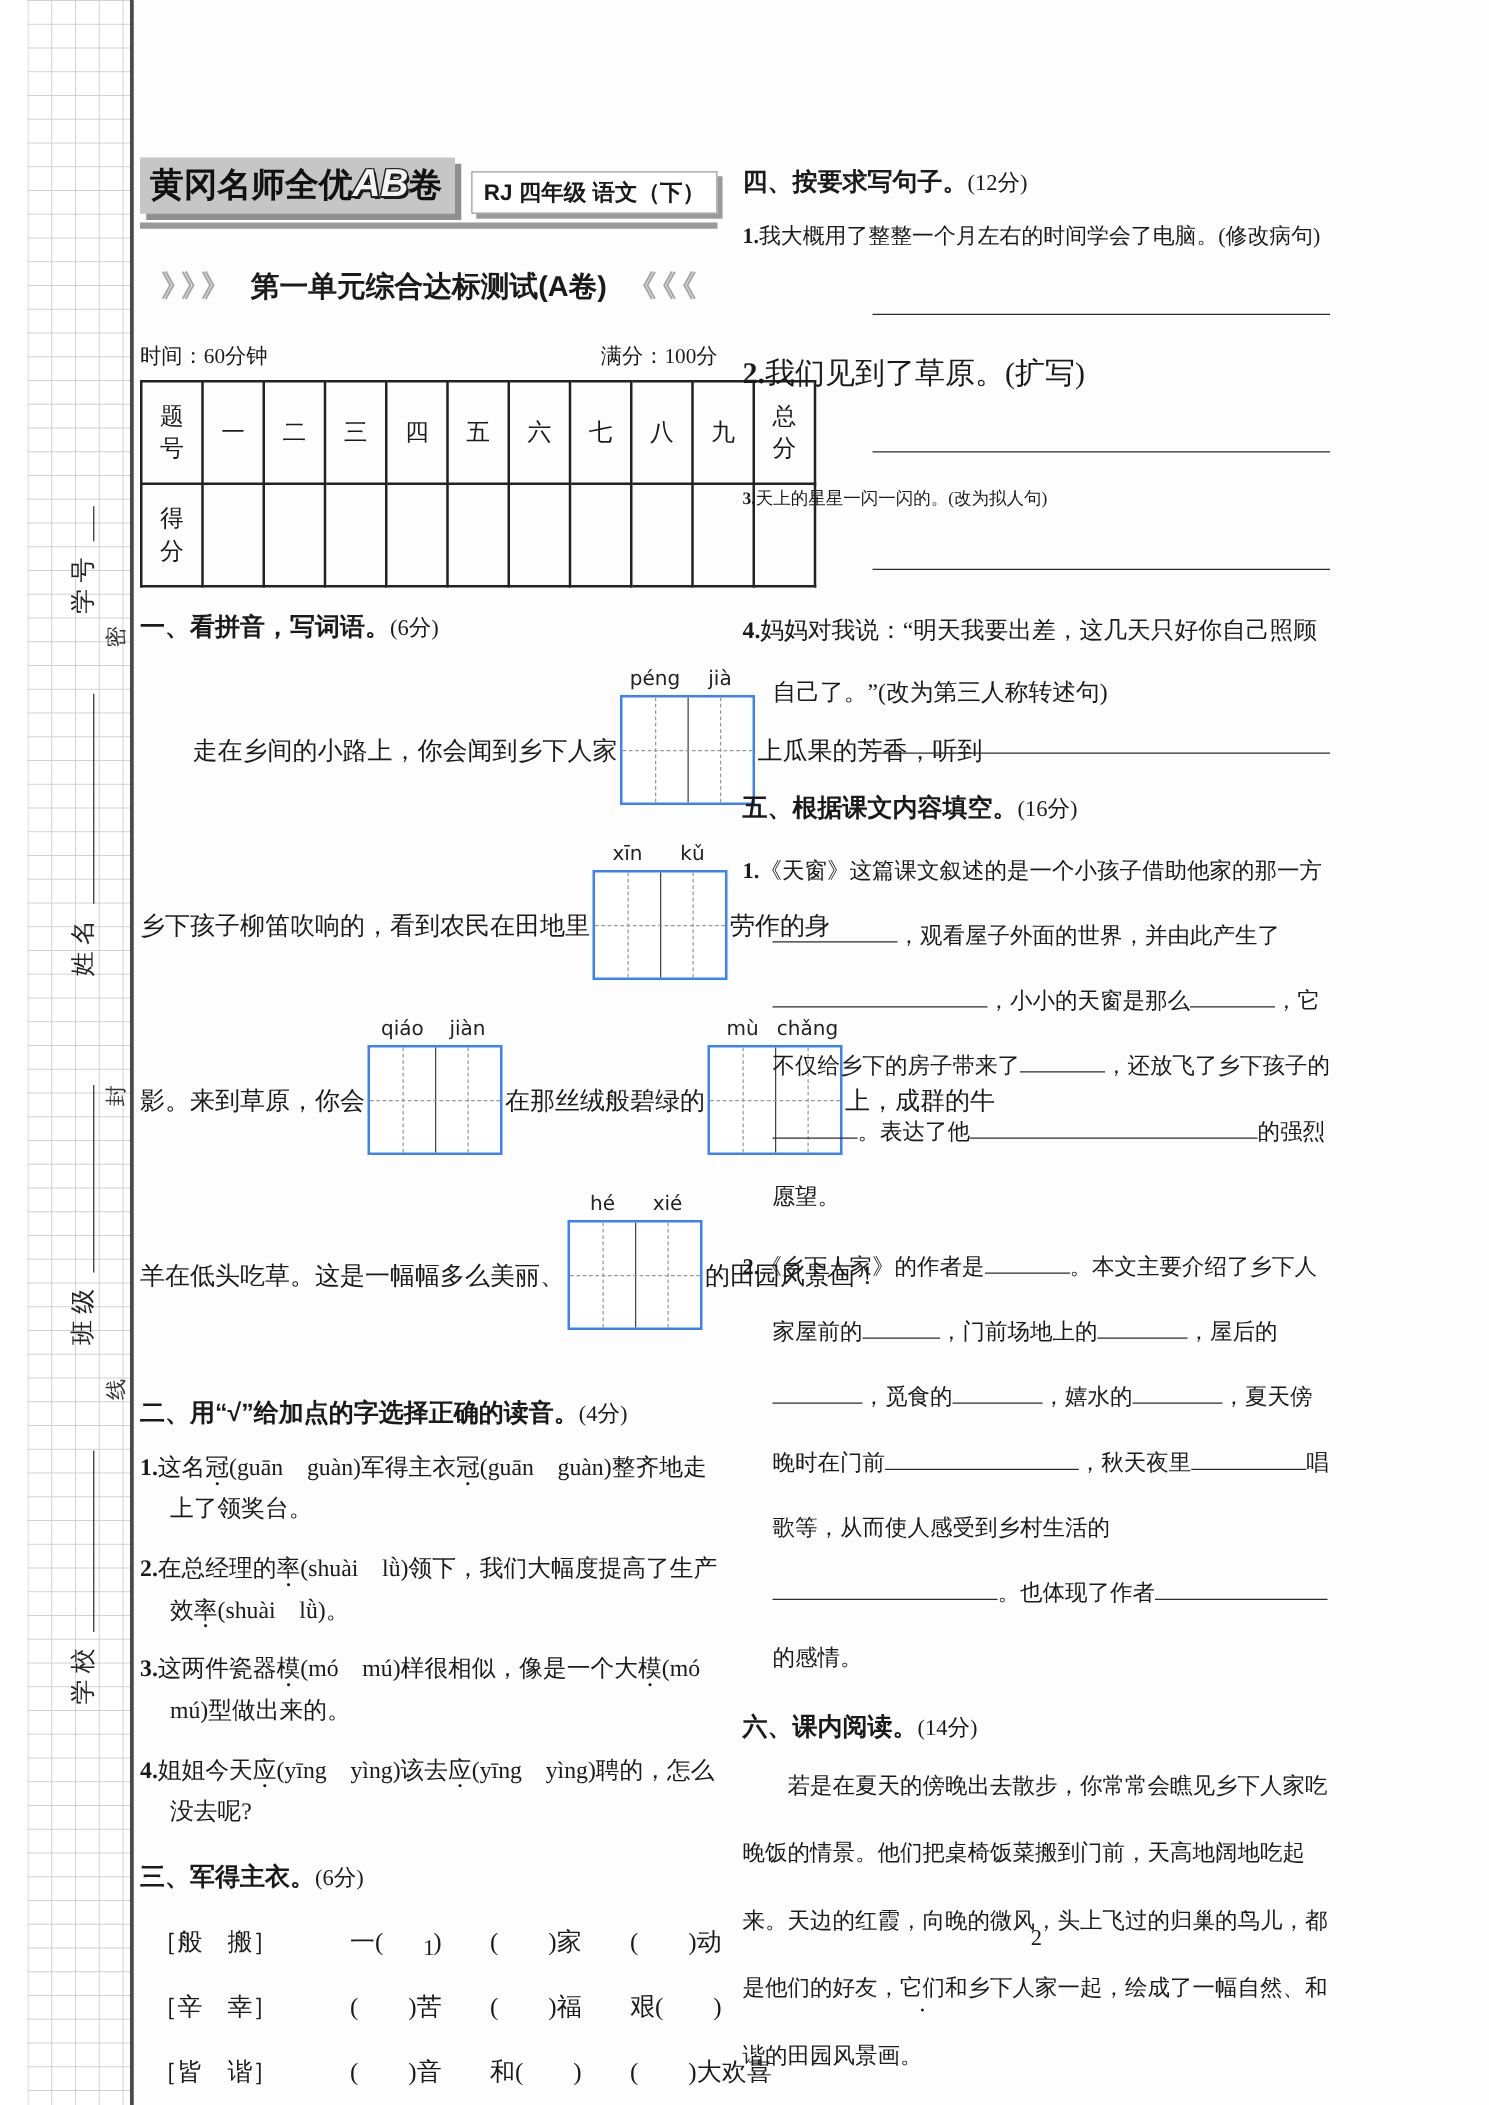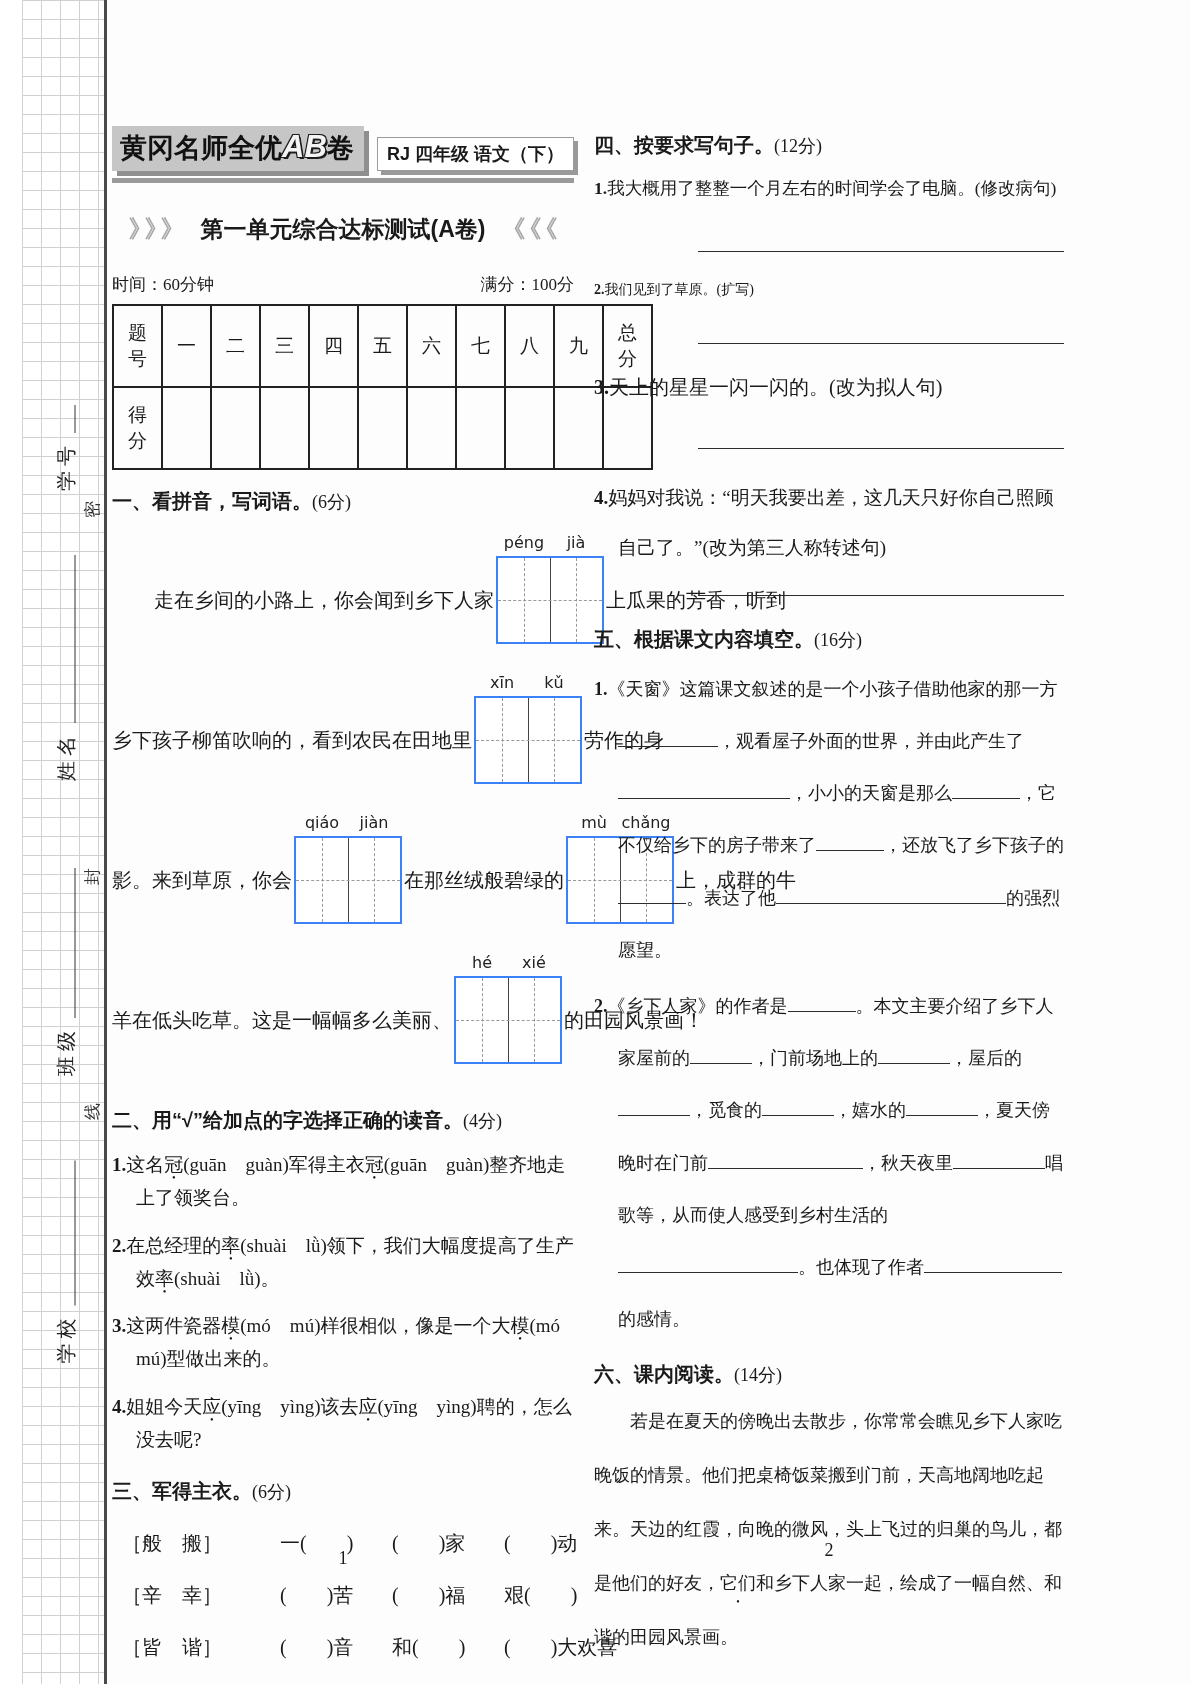--- a/index.html
+++ b/index.html
@@ -205,21 +205,21 @@
       <span class="py pL">hé</span>
       <span class="py pR">xié</span>
       <i class="v25"></i>
         <i class="v50"></i>
         <i class="v75"></i>
         <i class="h50"></i>
     </span>
     <span>的田园风景画！</span>
   </div>
 
-  <p class="sec-head" style="margin-top:32px;"><span>二、用“√”给加点的字选择正确的读音。</span><span class="score">(4分)</span></p>
+  <p class="sec-head" style="margin-top:42px;"><span>二、用“√”给加点的字选择正确的读音。</span><span class="score">(4分)</span></p>
 
   <div class="q-item"><b>1.</b><span>这名</span><span class="dotc">冠</span><span>(guān　guàn)军得主衣</span><span class="dotc">冠</span><span>(guān　guàn)整齐地走上了领奖台。</span></div>
   <div class="q-item"><b>2.</b><span>在总经理的</span><span class="dotc">率</span><span>(shuài　lǜ)领下，我们大幅度提高了生产效</span><span class="dotc">率</span><span>(shuài　lǜ)。</span></div>
   <div class="q-item"><b>3.</b><span>这两件瓷器</span><span class="dotc">模</span><span>(mó　mú)样很相似，像是一个大</span><span class="dotc">模</span><span>(mó　mú)型做出来的。</span></div>
   <div class="q-item"><b>4.</b><span>姐姐今天</span><span class="dotc">应</span><span>(yīng　yìng)该去</span><span class="dotc">应</span><span>(yīng　yìng)聘的，怎么没去呢?</span></div>
 
   <p class="sec-head" style="margin-top:22px;"><span>三、军得主衣。</span><span class="score">(6分)</span></p>
 
   <div class="q3-row">
     <span class="q3-bracket">［般　搬］</span>
@@ -249,24 +249,24 @@
   <div class="pageno" style="top:1548px;">1</div>
 </div>
 
 <div class="page-right">
 
   <p class="sec-head" style="margin-top:132px;"><span>四、按要求写句子。</span><span class="score">(12分)</span></p>
 
   <div class="q-item" style="font-size:17.5px;"><b>1.</b><span>我大概用了整整一个月左右的时间学会了电脑。(修改病句)</span></div>
   <div class="ans-line" style="margin:46px 0 0 104px;"></div>
 
-  <div class="q-item" style="font-size:14px;margin-top:26px;"><b>2.</b><span>我们见到了草原。(扩写)</span></div>
+  <div class="q-item" style="font-size:24px;margin-top:26px;"><b>2.</b><span>我们见到了草原。(扩写)</span></div>
   <div class="ans-line" style="margin:40px 0 0 104px;"></div>
 
-  <div class="q-item" style="font-size:20px;margin-top:26px;"><b>3.</b><span>天上的星星一闪一闪的。(改为拟人句)</span></div>
+  <div class="q-item" style="font-size:14px;margin-top:26px;"><b>3.</b><span>天上的星星一闪一闪的。(改为拟人句)</span></div>
   <div class="ans-line" style="margin:42px 0 0 104px;"></div>
 
   <div class="q-item" style="font-size:19px;margin-top:24px;line-height:2.6;"><b>4.</b><span>妈妈对我说：“明天我要出差，这几天只好你自己照顾自己了。”(改为第三人称转述句)</span></div>
   <div class="ans-line" style="margin:22px 0 0 104px;"></div>
 
   <p class="sec-head" style="margin-top:30px;"><span>五、根据课文内容填空。</span><span class="score">(16分)</span></p>
 
   <div class="q5-item" style="margin-top:10px;">
     <b>1.</b><span>《天窗》这篇课文叙述的是一个小孩子借助他家的那一方</span><span class="blank" style="width:100px;"></span><span>，观看屋子外面的世界，并由此产生了</span><span class="blank" style="width:172px;"></span><span>，小小的天窗是那么</span><span class="blank" style="width:68px;"></span><span>，它不仅给乡下的房子带来了</span><span class="blank" style="width:68px;"></span><span>，还放飞了乡下孩子的</span><span class="blank" style="width:68px;"></span><span>。表达了他</span><span class="blank" style="width:230px;"></span><span>的强烈愿望。</span>
   </div>

